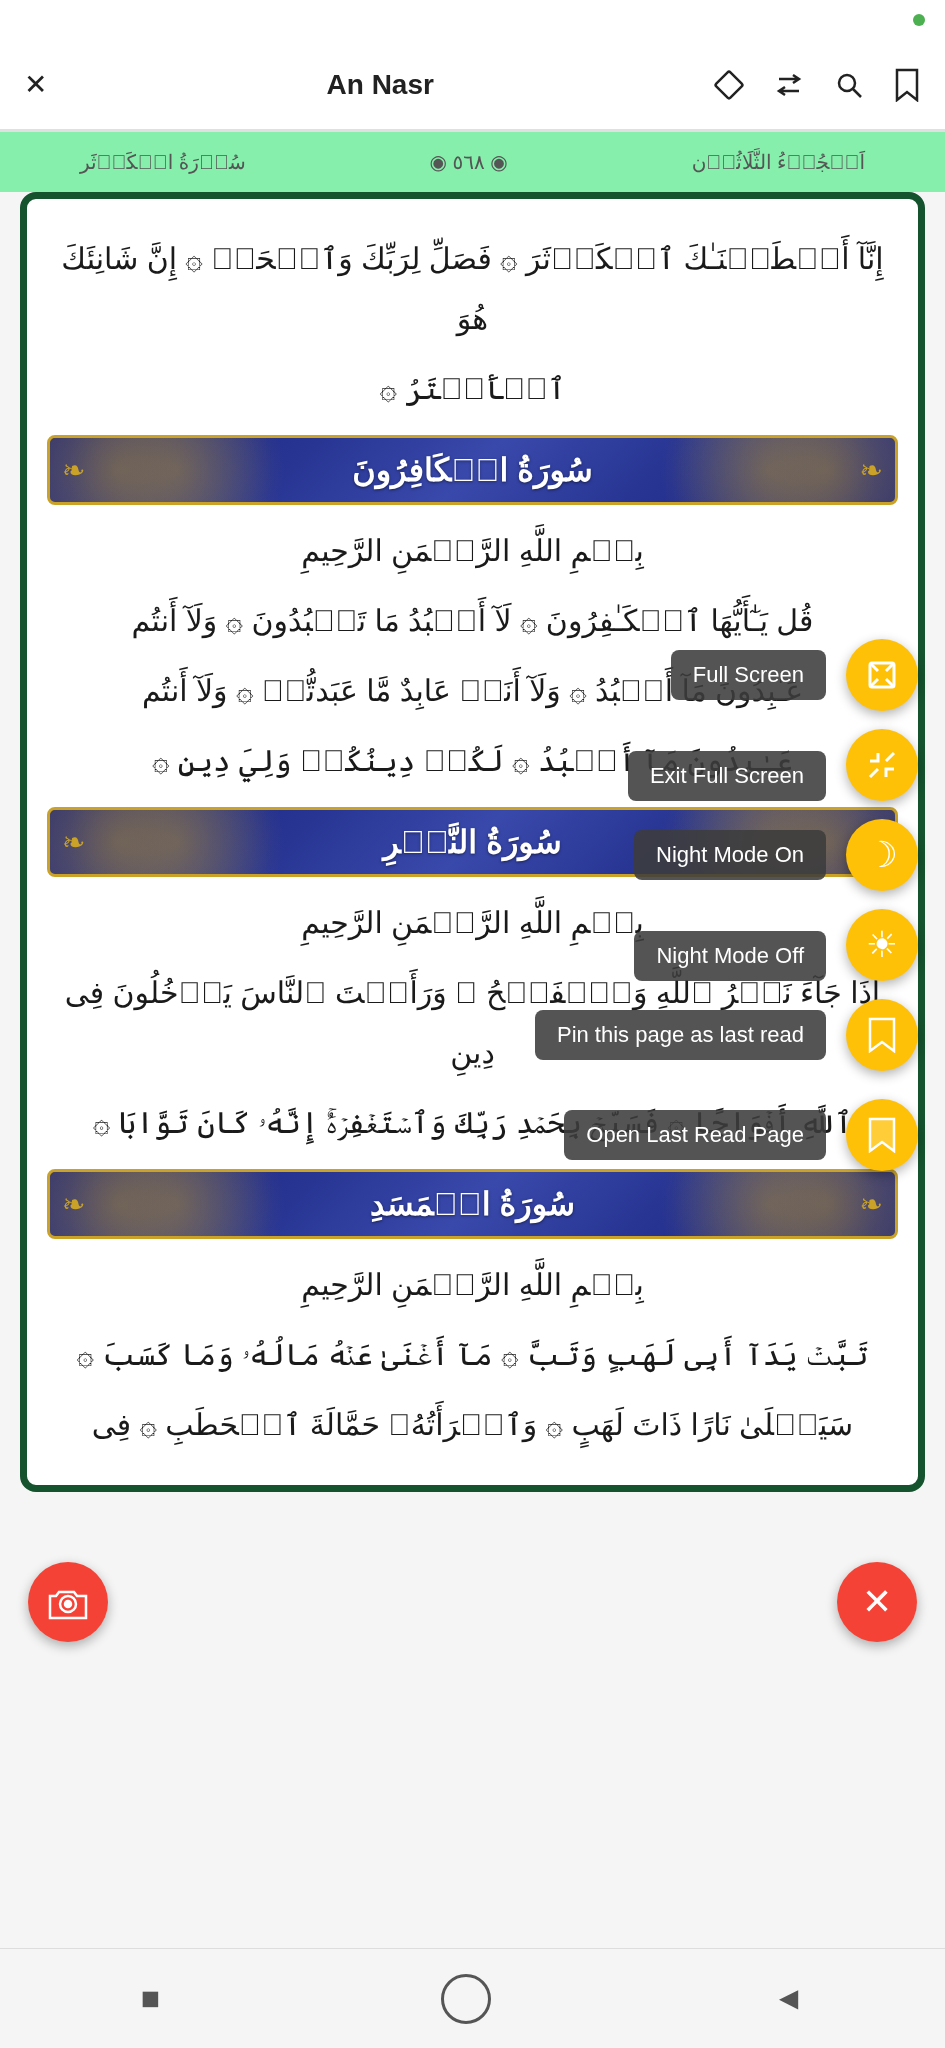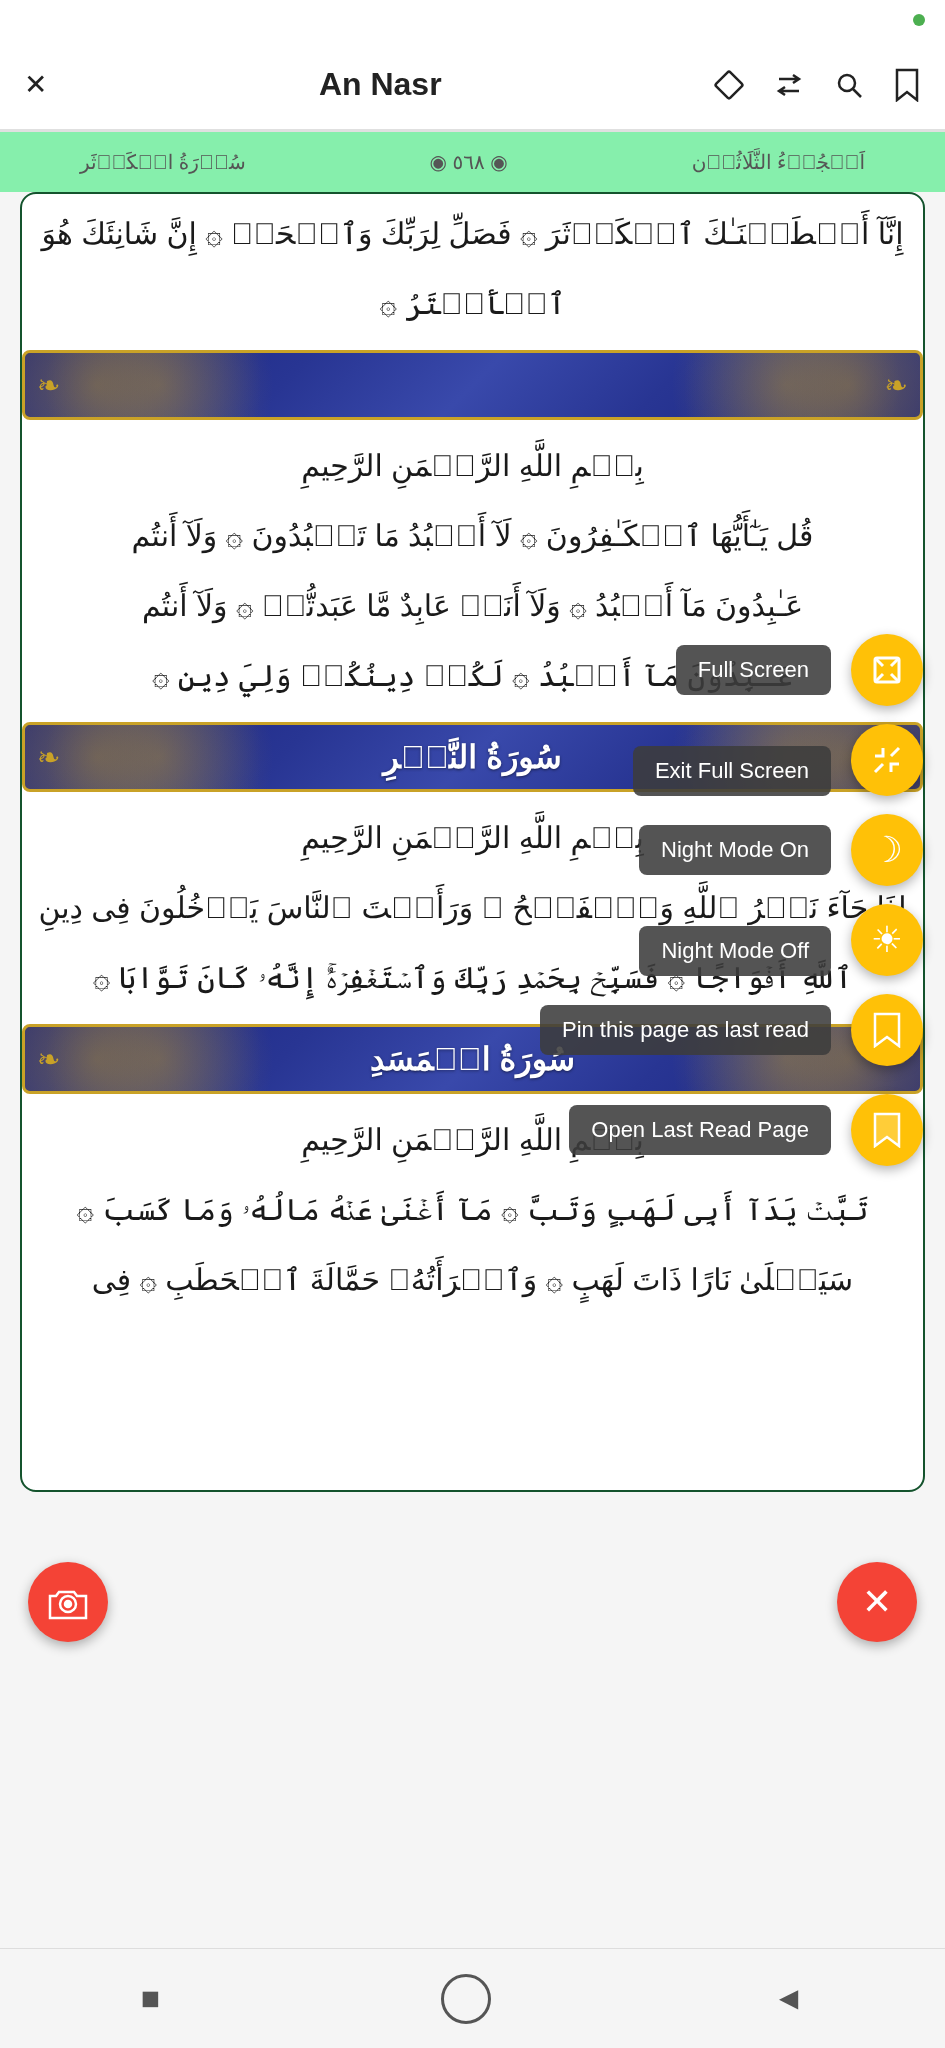--- a/index.html
+++ b/index.html
@@ -35,21 +35,21 @@
       width: 100%;
       height: 90px;
       background: #fff;
       display: flex;
       align-items: center;
       justify-content: space-between;
       padding: 0 24px;
       border-bottom: 1px solid #e0e0e0;
     }
     .top-bar-title {
-      font-size: 32px;
+      font-size: 28px;
       font-weight: 600;
       color: #222;
     }
     .top-bar-icons {
       display: flex;
       align-items: center;
       gap: 28px;
     }
     .icon-btn {
       background: none;
@@ -72,21 +72,22 @@
       font-size: 20px;
       color: #555;
       font-family: 'Arial', serif;
     }
 
     
     .quran-content {
       margin: 0 20px 20px 20px;
       background: #fff;
       border-radius: 16px;
-      border: 2px solid #14532d;
+      border: 7px solid #14532d;
+      padding: 20px;
       min-height: 1300px;
       position: relative;
     }
 
     
     .arabic-text {
       font-size: 30px;
       text-align: center;
       line-height: 2;
       direction: rtl;
@@ -243,20 +244,21 @@
   <span>اَلۡجُزۡءُ الثَّلَاثُوۡن</span>
 </div>
 
 <div class="quran-content" style="position:relative;">
 
   <div class="arabic-text">إِنَّآ أَعۡطَيۡنَـٰكَ ٱلۡكَوۡثَرَ ۞ فَصَلِّ لِرَبِّكَ وَٱنۡحَرۡ ۞ إِنَّ شَانِئَكَ هُوَ</div>
   <div class="arabic-text">ٱلۡأَبۡتَرُ ۞</div>
 
   <div class="surah-banner">
     <span class="banner-ornament left">❧</span>
+    <span class="surah-banner-text">سُورَةُ الۡكَافِرُونَ</span>
     <span class="banner-ornament right">❧</span>
   </div>
 
   <div class="arabic-text">بِسۡمِ اللَّهِ الرَّحۡمَنِ الرَّحِيمِ</div>
   <div class="arabic-text">قُل يَـٰٓأَيُّهَا ٱلۡكَـٰفِرُونَ ۞ لَآ أَعۡبُدُ مَا تَعۡبُدُونَ ۞ وَلَآ أَنتُم</div>
   <div class="arabic-text">عَـٰبِدُونَ مَآ أَعۡبُدُ ۞ وَلَآ أَنَا۠ عَابِدٌ مَّا عَبَدتُّمۡ ۞ وَلَآ أَنتُم</div>
   <div class="arabic-text">عَـٰبِدُونَ مَآ أَعۡبُدُ ۞ لَكُمۡ دِينُكُمۡ وَلِيَ دِينِ ۞</div>
 
   <div class="surah-banner">
     <span class="banner-ornament left">❧</span>

